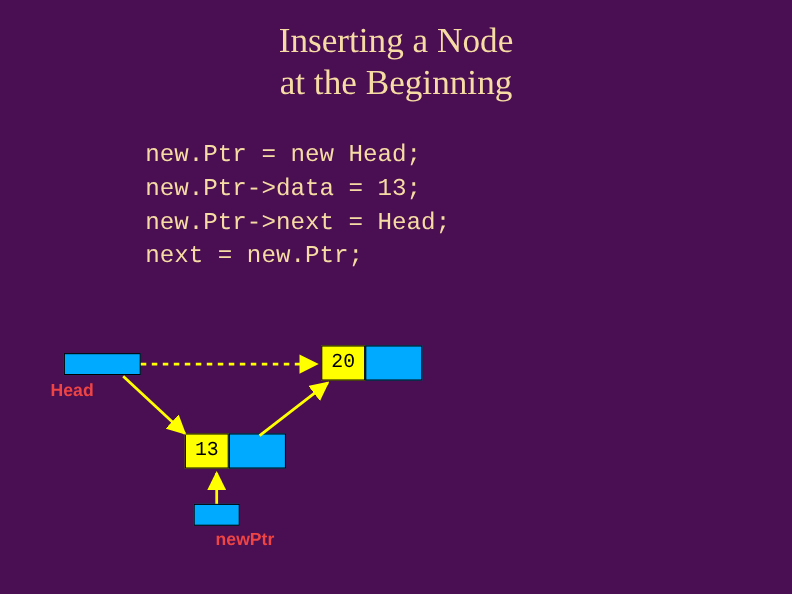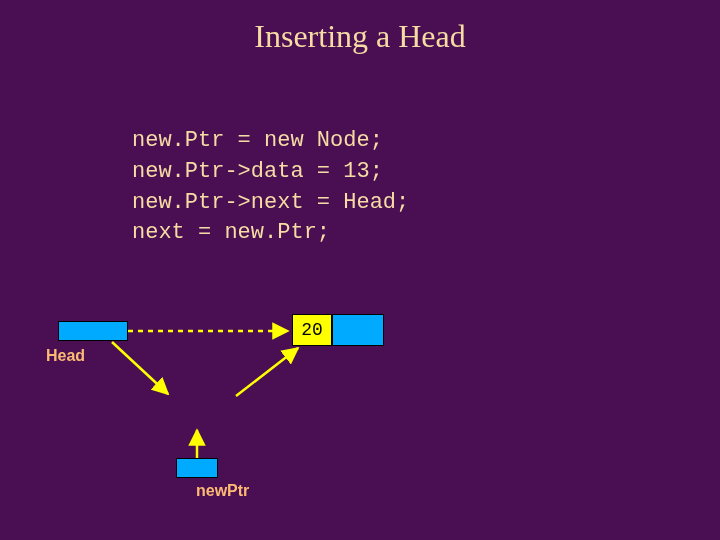--- a/index.html
+++ b/index.html
@@ -67,21 +67,21 @@
     height: 20px;
     background: #00aaff;
     border: 1px solid #000;
     box-sizing: border-box;
   }
   .label {
     position: absolute;
     font-family: Verdana, Arial, sans-serif;
     font-size: 16px;
     font-weight: bold;
-    color: #fdba74;
+    color: #ef4444;
   }
   .newptrbox {
     position: absolute;
     width: 42px;
     height: 20px;
     background: #00aaff;
     border: 1px solid #000;
     box-sizing: border-box;
   }
   svg.arrows {
@@ -91,35 +91,40 @@
     width: 720px;
     height: 540px;
     pointer-events: none;
   }
 </style>
 </head>
 <body>
 
 <div class="stage">
 
-  <div class="title title-line1">Inserting a Head</div>
+  <div class="title title-line1">Inserting a Node</div>
+  <div class="title title-line2">at the Beginning</div>
 
-  <div class="code"><span>new.Ptr = new Node;</span>
+  <div class="code"><span>new.Ptr = new Head;</span>
 <span>new.Ptr-&gt;data = 13;</span>
 <span>new.Ptr-&gt;next = Head;</span>
 <span>next = new.Ptr;</span></div>
 
   <div class="headbox" style="left:58px; top:321px;"></div>
   <div class="label" style="left:46px; top:347px;">Head</div>
 
   <div class="node" style="left:292px; top:314px;">
     <div class="data">20</div>
     <div class="next"></div>
   </div>
 
+  <div class="node" style="left:168px; top:394px;">
+    <div class="data">13</div>
+    <div class="next"></div>
+  </div>
 
   <div class="newptrbox" style="left:176px; top:458px;"></div>
   <div class="label" style="left:158px; top:482px;margin-left:38px;">newPtr</div>
 
   <svg class="arrows">
     <defs>
       <marker id="arrow-yellow" viewBox="0 0 10 10" refX="9" refY="5" markerWidth="7" markerHeight="7" orient="auto-start-reverse">
         <path d="M 0 0 L 10 5 L 0 10 z" fill="#ffff00"></path>
       </marker>
     </defs>

